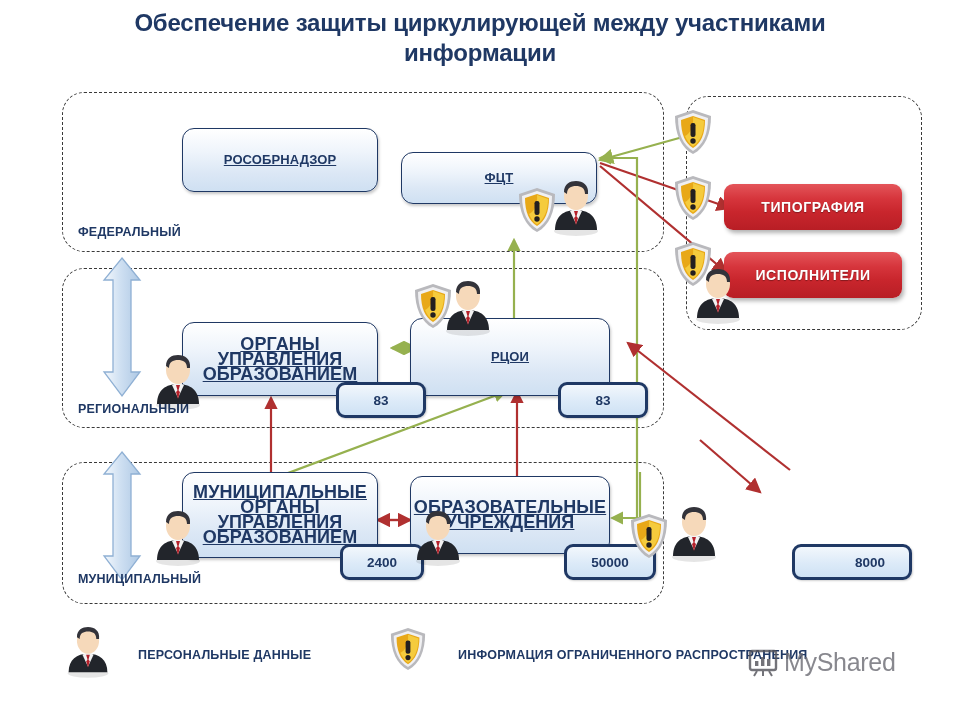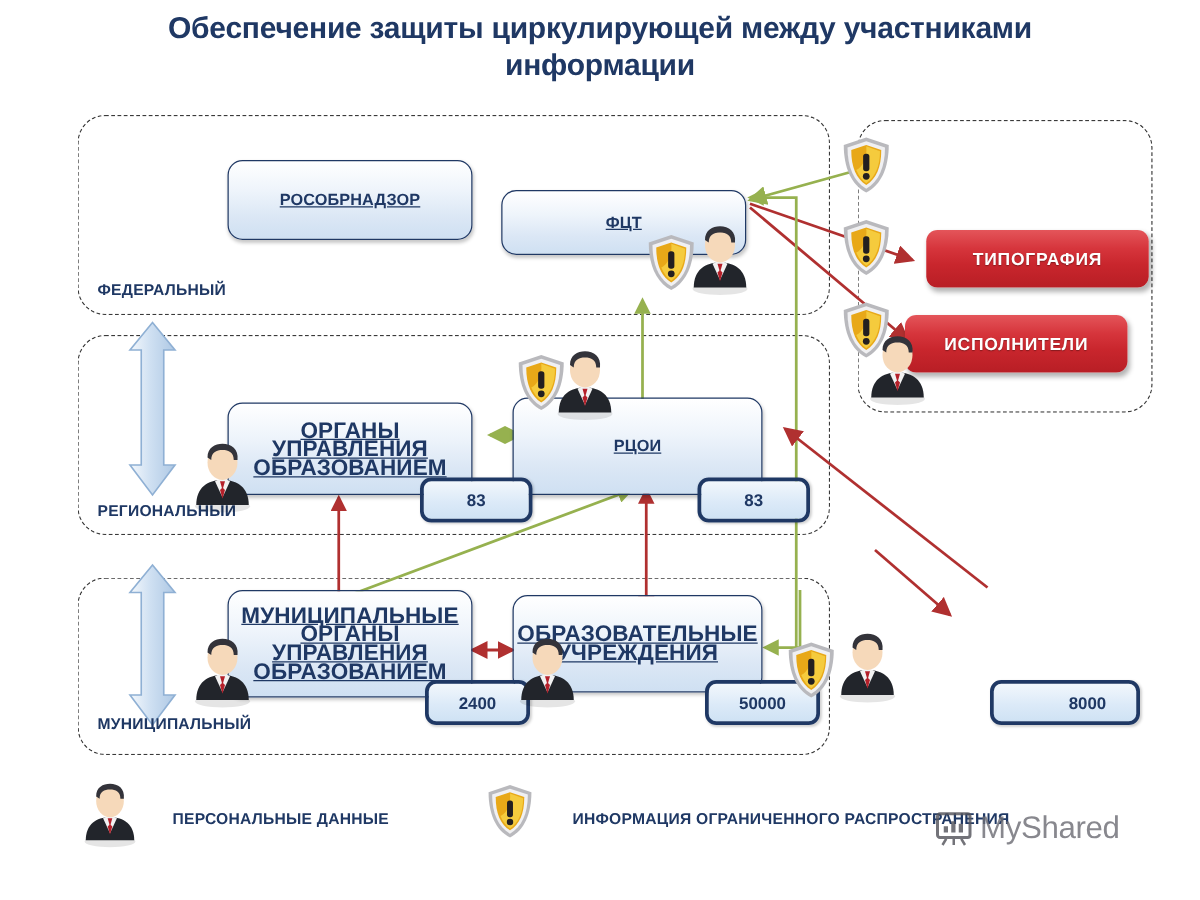--- a/index.html
+++ b/index.html
@@ -157,21 +157,21 @@
 
   <div class="node small" style="left:182px;top:322px;width:196px;height:74px;">ОРГАНЫ УПРАВЛЕНИЯ ОБРАЗОВАНИЕМ</div>
 
   <div class="node" style="left:410px;top:318px;width:200px;height:78px;">РЦОИ</div>
 
   <div class="node small" style="left:182px;top:472px;width:196px;height:86px;">МУНИЦИПАЛЬНЫЕ ОРГАНЫ УПРАВЛЕНИЯ ОБРАЗОВАНИЕМ</div>
 
   <div class="node small" style="left:410px;top:476px;width:200px;height:78px;">ОБРАЗОВАТЕЛЬНЫЕ УЧРЕЖДЕНИЯ</div>
 
 
-  <div class="rednode" style="left:741px;top:184px;width:178px;height:46px;">ТИПОГРАФИЯ</div>
+  <div class="rednode" style="left:724px;top:184px;width:178px;height:46px;">ТИПОГРАФИЯ</div>
   <div class="rednode" style="left:724px;top:252px;width:178px;height:46px;">ИСПОЛНИТЕЛИ</div>
 
   <div class="badge" style="left:320px;top:382px;width:84px;height:30px;">83</div>
   <div class="badge" style="left:542px;top:382px;width:84px;height:30px;">83</div>
   <div class="badge" style="left:324px;top:544px;width:78px;height:30px;">2400</div>
   <div class="badge" style="left:548px;top:544px;width:86px;height:30px;">50000</div>
   <div class="badge" style="left:776px;top:544px;width:78px;height:30px;padding-left:36px;">8000</div>
 
   <svg class="icon" style="left:550px;top:178px;width:52px;height:58px;" viewBox="0 0 52 58">
     <ellipse cx="26" cy="53" rx="22" ry="5" fill="rgba(0,0,0,0.10)"></ellipse>

